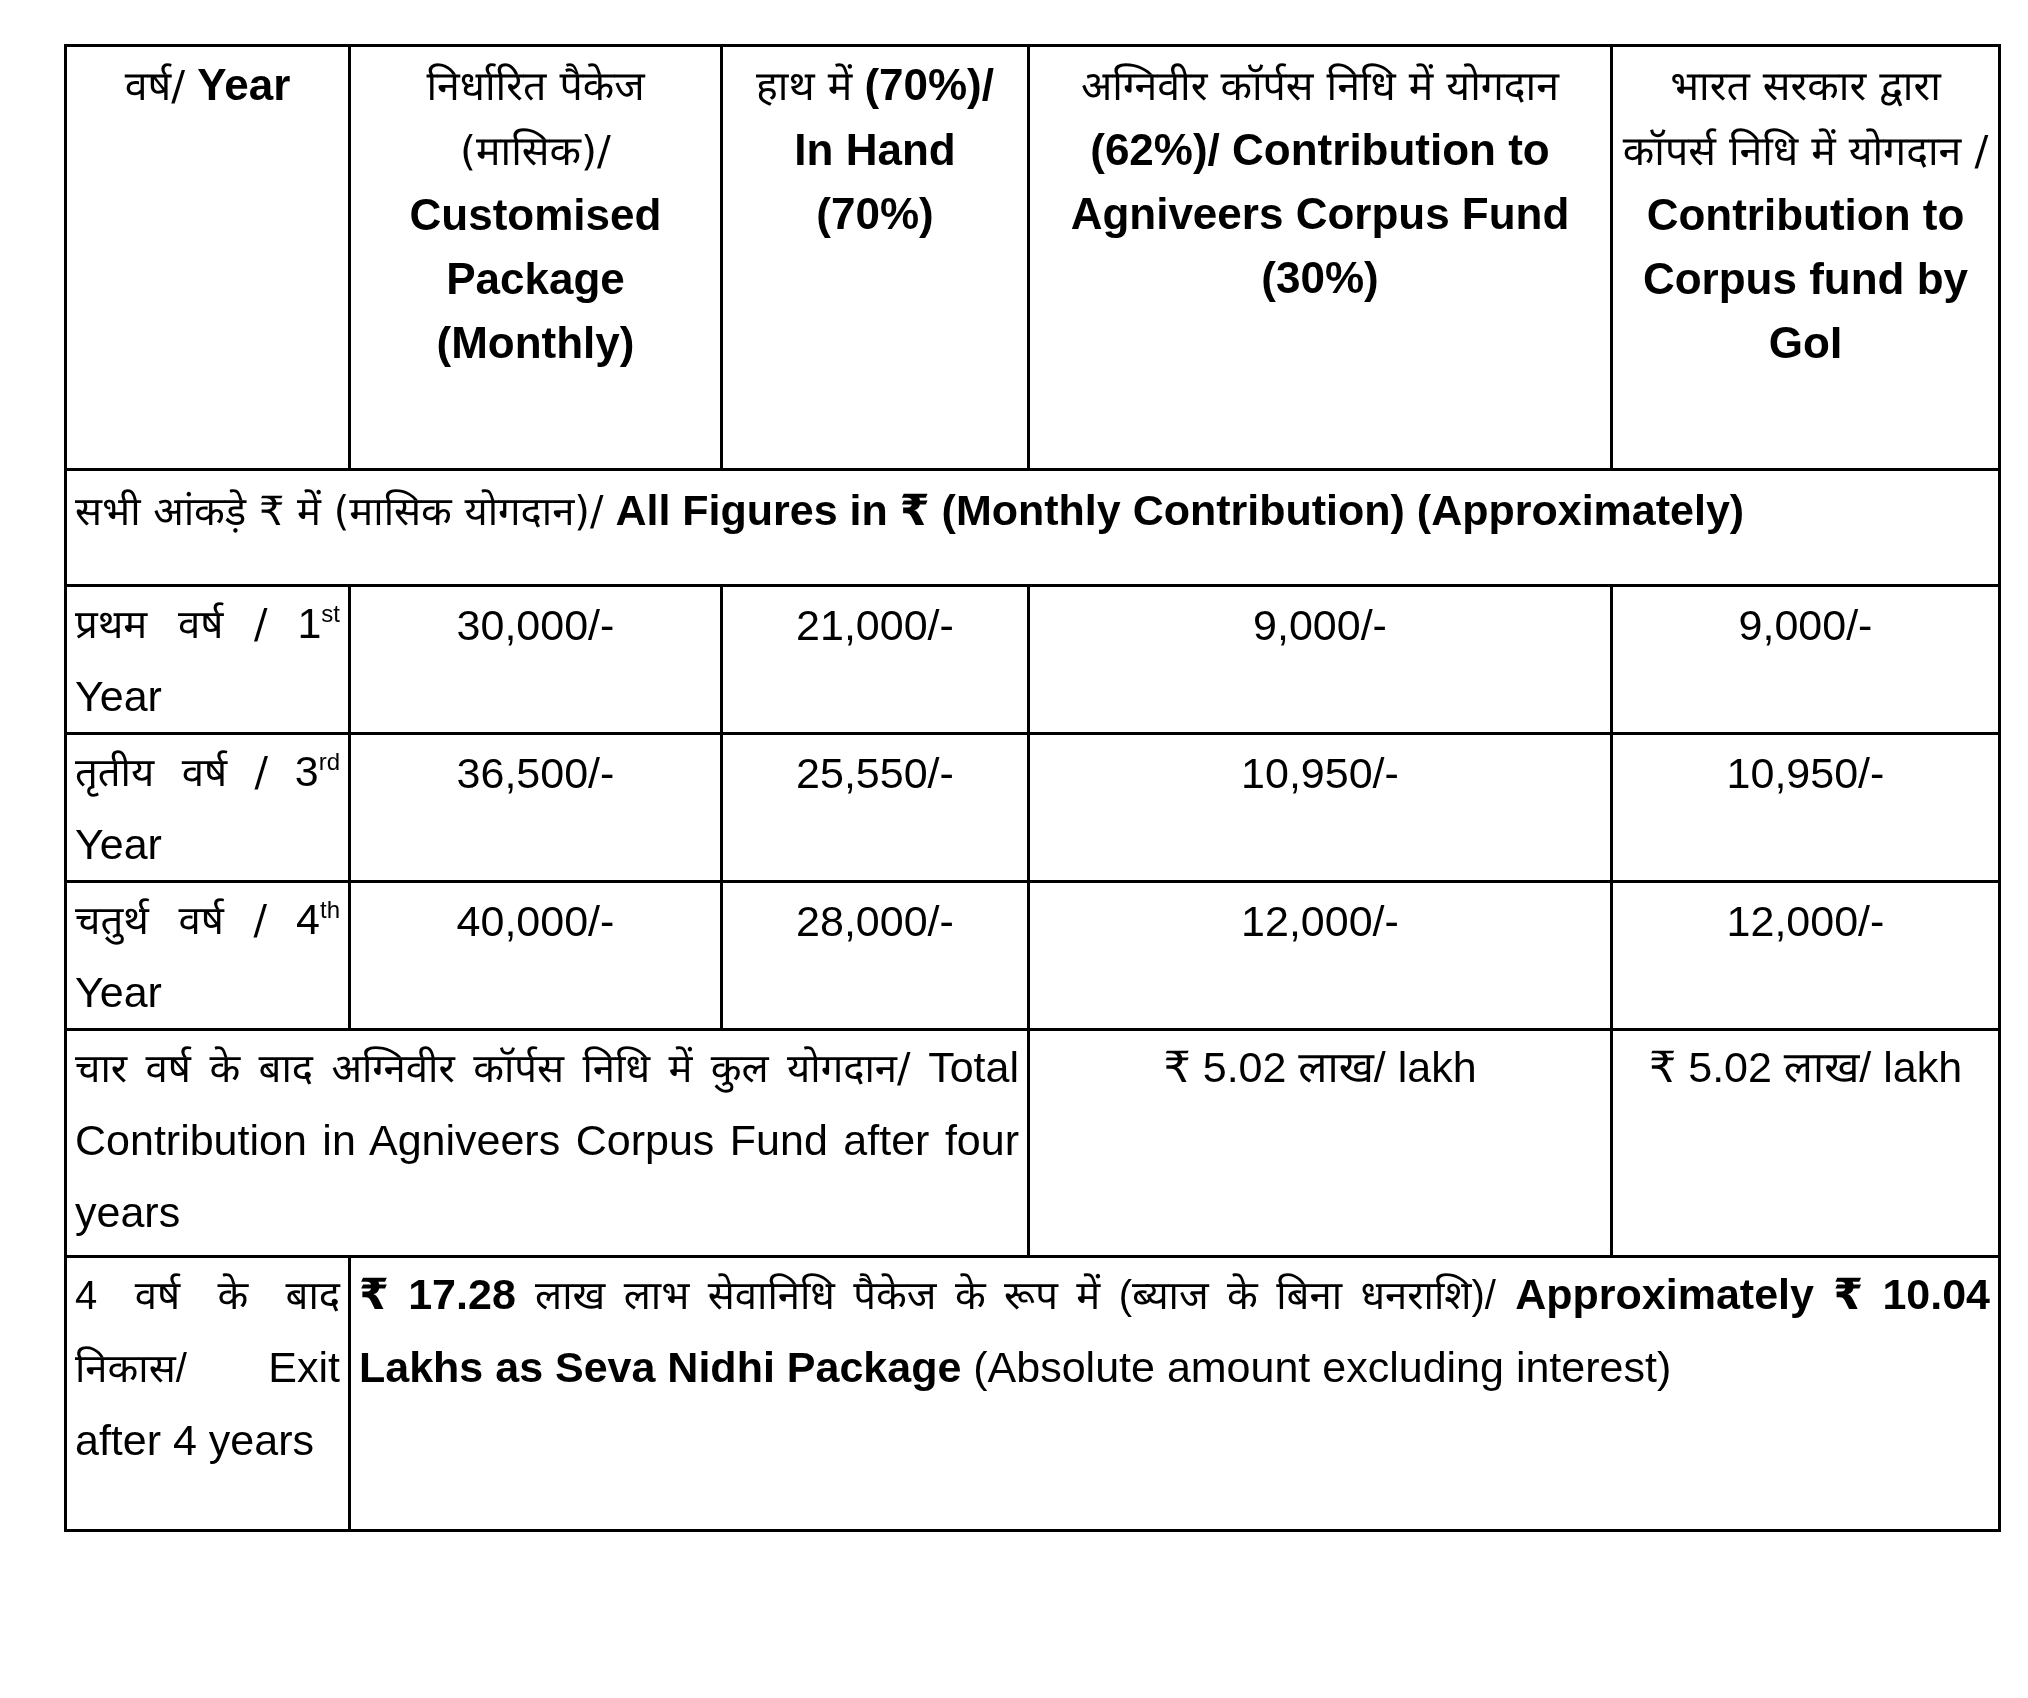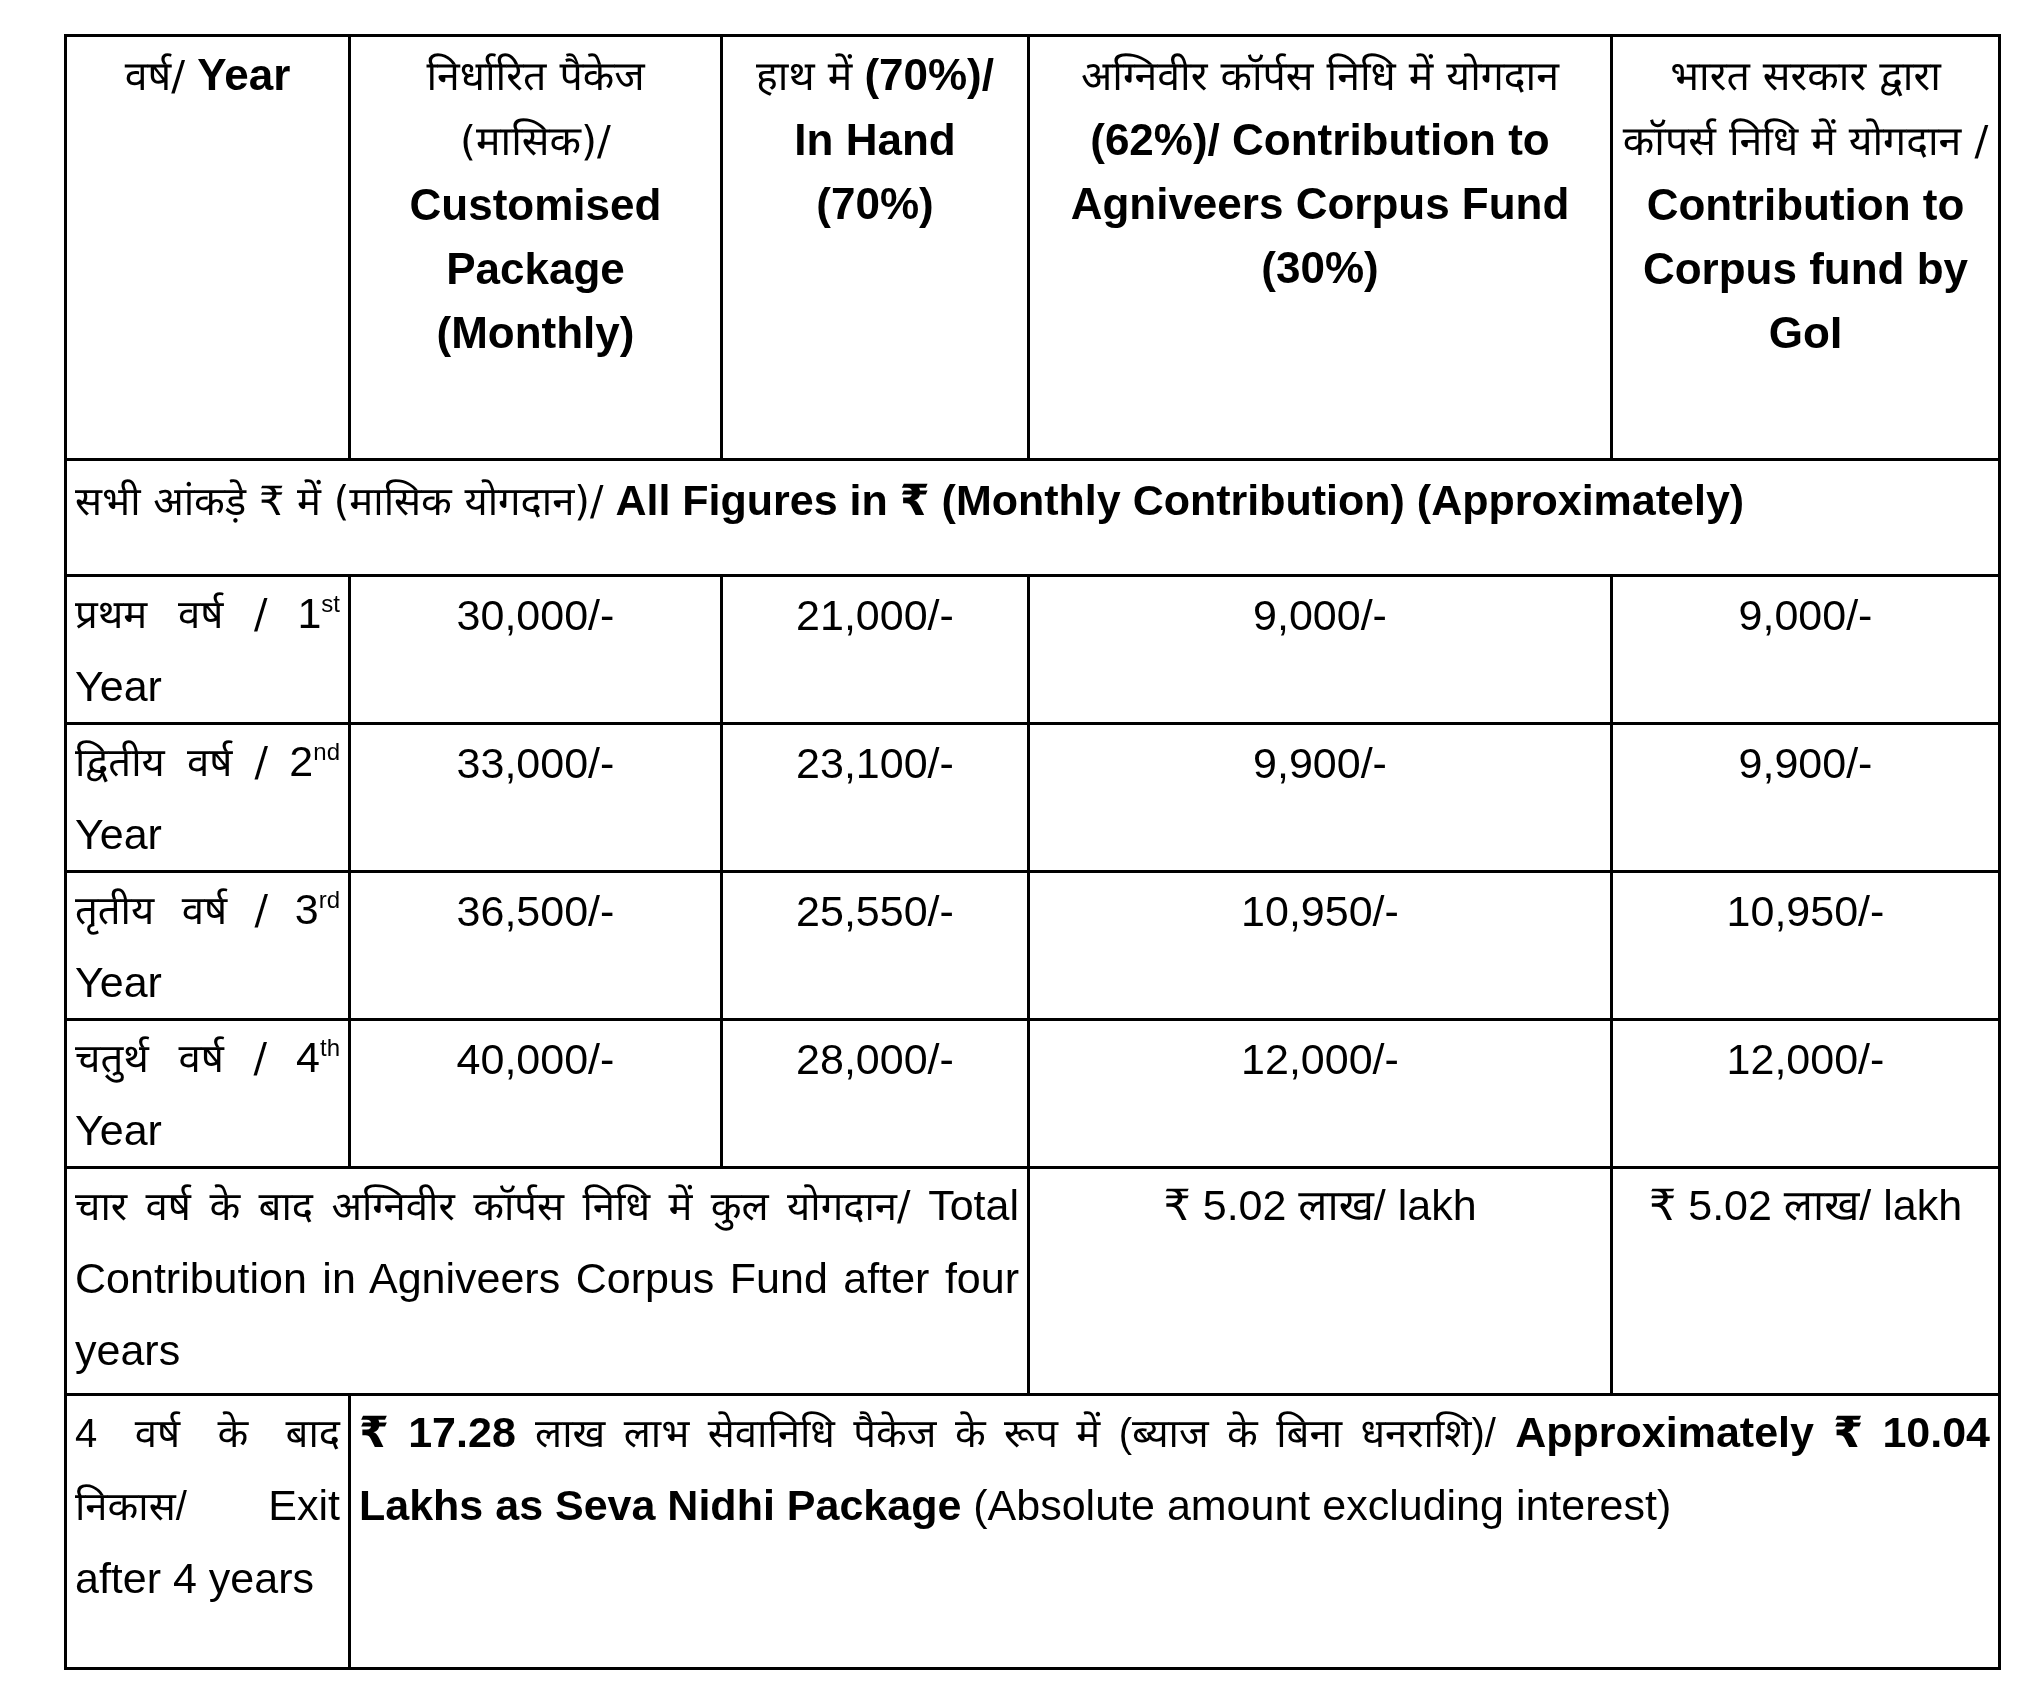--- a/index.html
+++ b/index.html
@@ -1,19 +1,19 @@
 <!DOCTYPE html>
 <html><head>
   <meta charset="utf-8">
   <style>
     html, body { margin: 0; padding: 0; background: #ffffff; }
     body { width: 2028px; height: 1698px; position: relative; overflow: hidden;
            font-family: "Liberation Sans", "DejaVu Sans", sans-serif; color: #000; }
     table.pkg {
-      position: absolute; left: 64px; top: 34px;
+      position: absolute; left: 64px; top: 44px;
       width: 1934px; border-collapse: collapse; table-layout: fixed;
     }
     table.pkg td, table.pkg th {
       border: 3px solid #000; vertical-align: top; padding: 0 8px;
     }
     col.c1 { width: 284px; } col.c2 { width: 372px; } col.c3 { width: 307px; }
     col.c4 { width: 583px; } col.c5 { width: 388px; }
     th { font-weight: bold; text-align: center; font-size: 44px; line-height: 64px; }
     th .hi { font-weight: normal; font-family: "DejaVu Sans", sans-serif; font-size: 41px; }
     tr.hdr { height: 424px; }
@@ -87,31 +87,20 @@
       <span class="hi">प्रथम वर्ष /</span>
       <span>1</span><sup>st</sup>
       <span>Year</span>
     </td>
     <td class="num">30,000/-</td>
     <td class="num">21,000/-</td>
     <td class="num">9,000/-</td>
     <td class="num">9,000/-</td>
   </tr>
 
-  <tr class="yr">
-    <td class="yrlabel">
-      <span class="hi">द्वितीय वर्ष /</span>
-      <span>2</span><sup>nd</sup>
-      <span>Year</span>
-    </td>
-    <td class="num">33,000/-</td>
-    <td class="num">23,100/-</td>
-    <td class="num">9,900/-</td>
-    <td class="num">9,900/-</td>
-  </tr>
 
   <tr class="yr">
     <td class="yrlabel">
       <span class="hi">तृतीय वर्ष /</span>
       <span>3</span><sup>rd</sup>
       <span>Year</span>
     </td>
     <td class="num">36,500/-</td>
     <td class="num">25,550/-</td>
     <td class="num">10,950/-</td>

